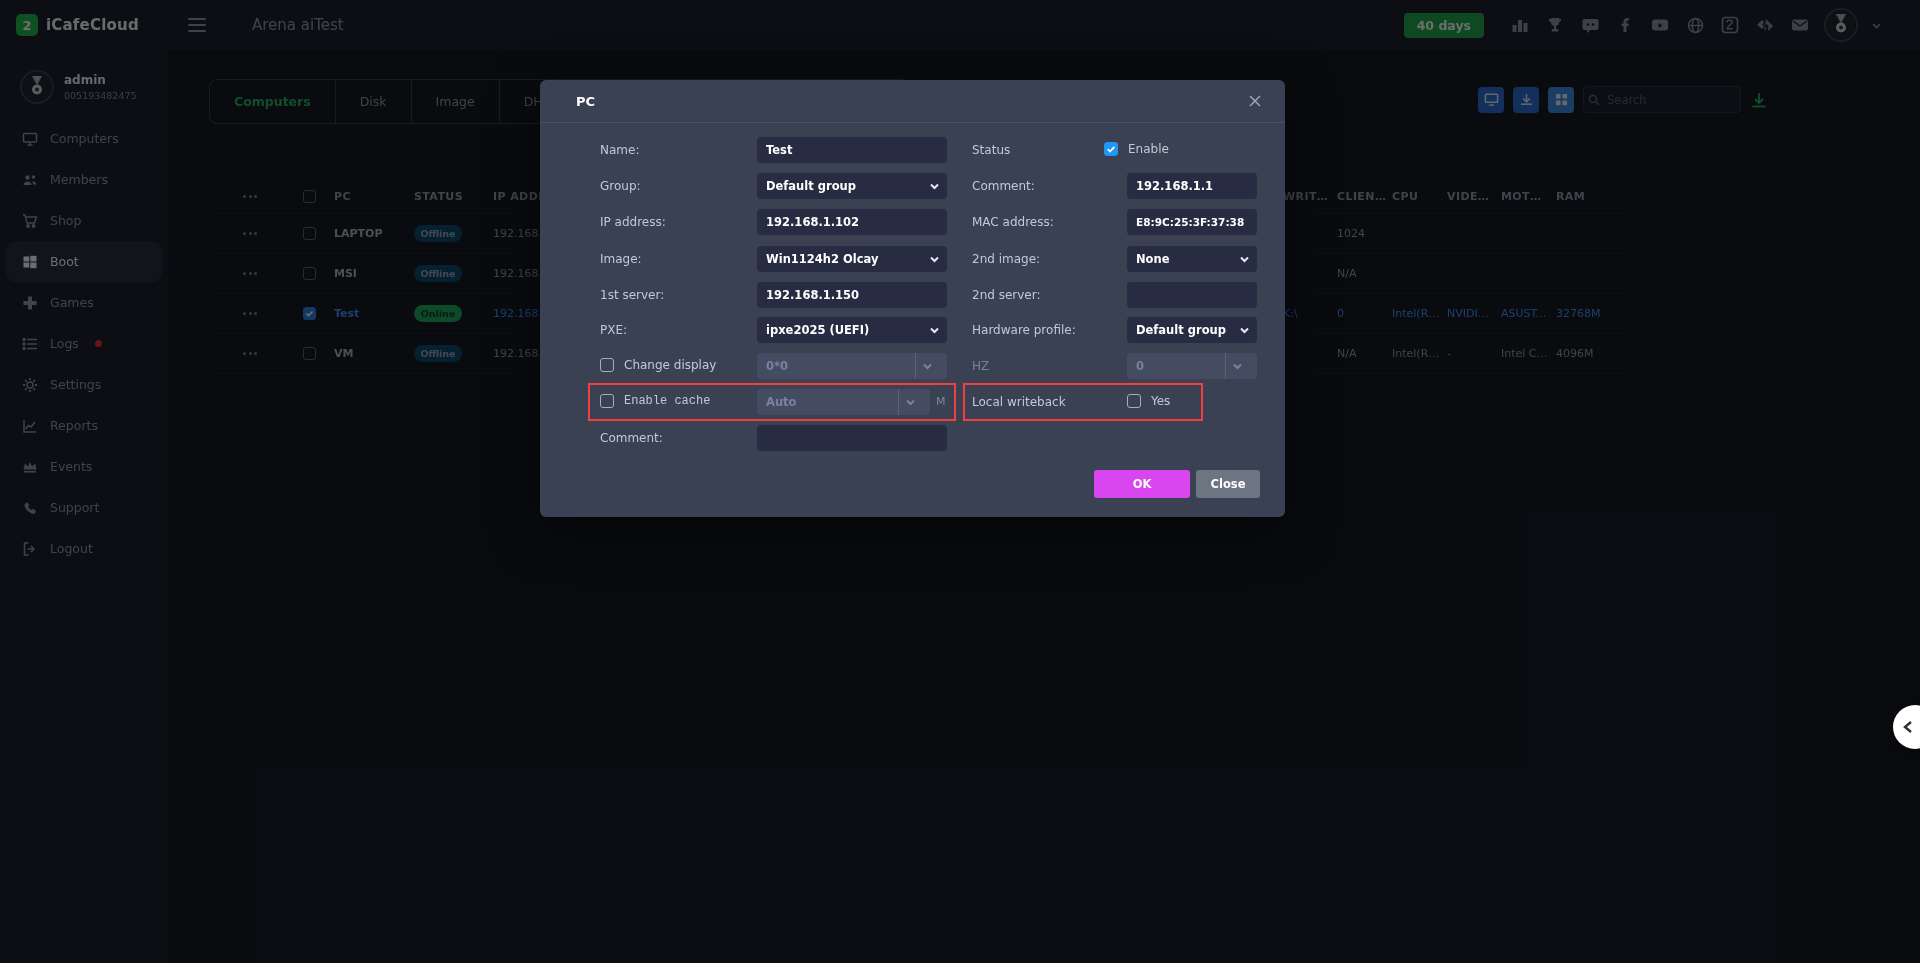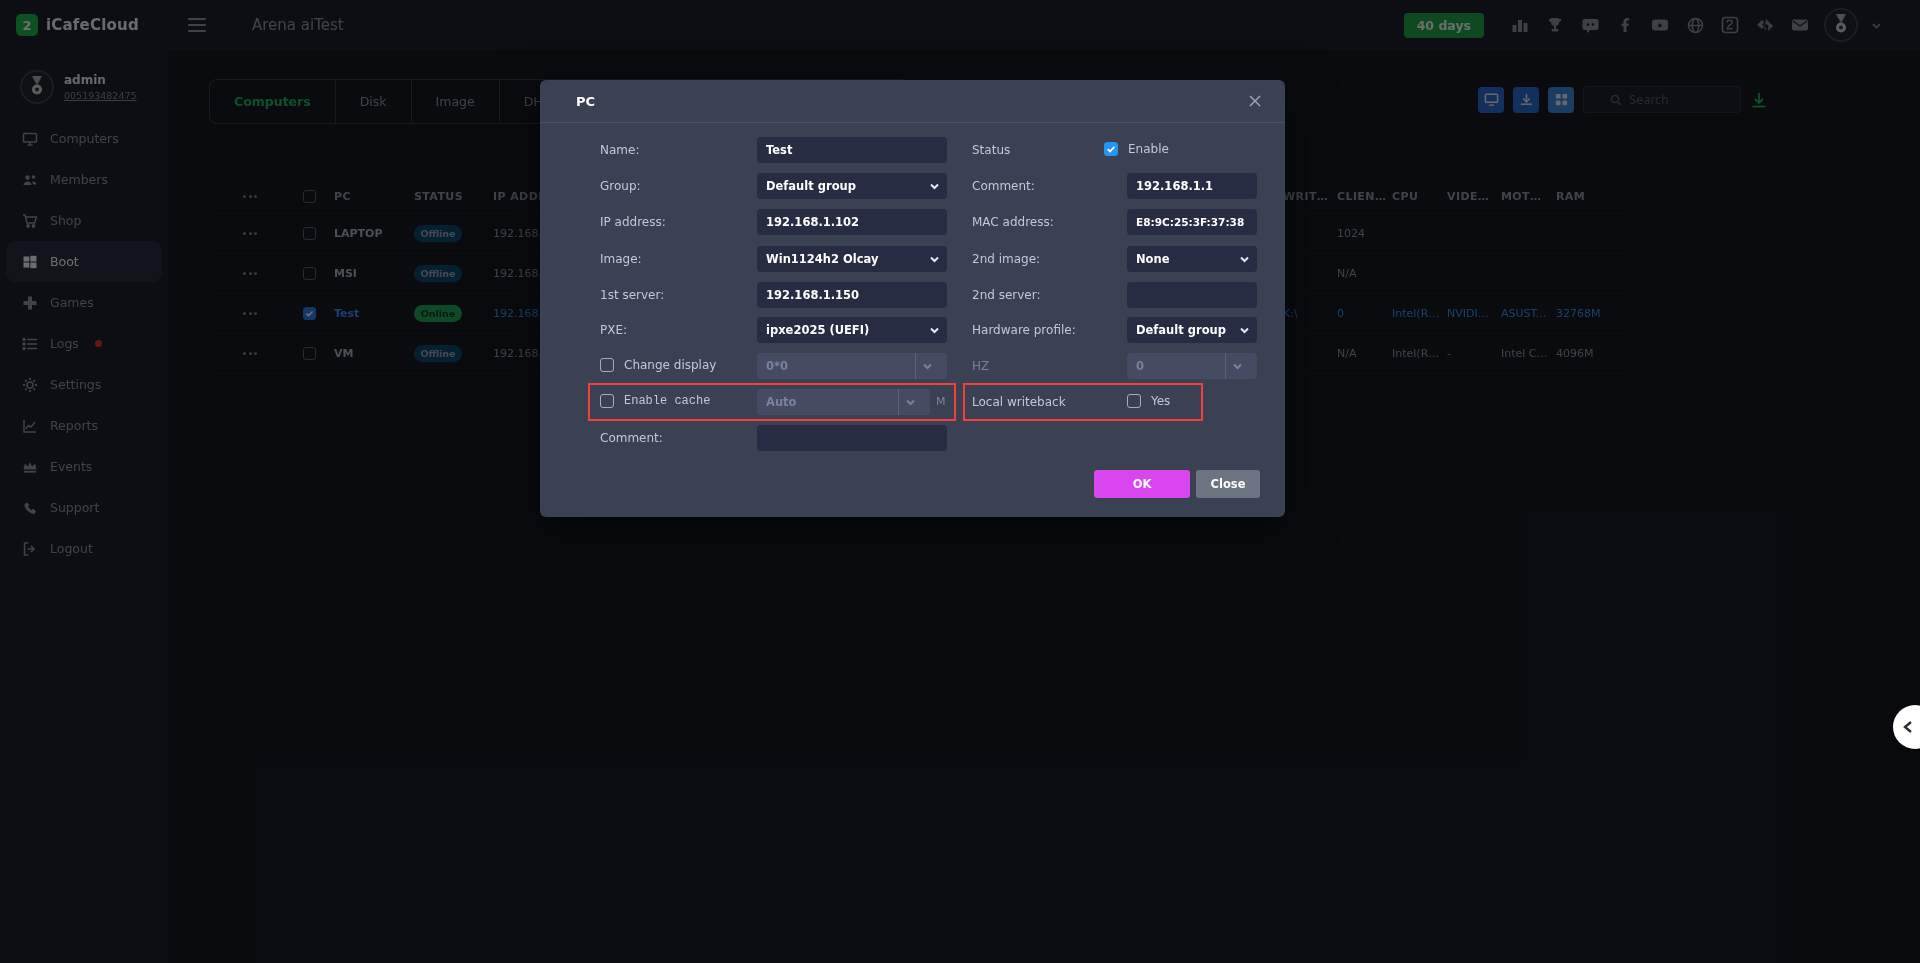--- a/index.html
+++ b/index.html
@@ -22,42 +22,42 @@
     padding:5px 13px; border-radius:4px; margin-right:12px; }
   .tb-icon { width:22px; height:22px; color:#878e9e; display:flex; align-items:center; justify-content:center; cursor:pointer; }
   .avatar { width:34px; height:34px; border-radius:50%; background:#11141b; border:2px solid #3a4150;
     display:flex; align-items:center; justify-content:center; overflow:hidden; }
   .chev { color:#878e9e; }
 
   
   .sidebar { position:absolute; left:0; top:50px; width:168px; bottom:0; background:#1b212c; z-index:1; }
   .user-block { display:flex; align-items:center; gap:10px; padding:20px 0 0 20px; }
   .user-name { font-size:12px; font-weight:bold; color:#e4e7ee; }
-  .user-id { font-size:9.5px; color:#818896; margin-top:3px;text-decoration:underline; }
+  .user-id { font-size:9.5px; color:#818896; margin-top:3px; }
   .nav { margin-top:14px; }
   .nav-item { height:41px; display:flex; align-items:center; gap:12px; padding-left:22px;
     color:#8d94a4; font-size:12.5px; cursor:pointer; }
   .nav-item .nicon { width:16px; height:16px; flex:none; }
   .nav-item.active { background:#272e3d; border-radius:10px; margin:0 6px; padding-left:16px; color:#f0f2f6; }
   .red-dot { width:7px; height:7px; border-radius:50%; background:#e03131; margin-left:4px; }
 
   
   .tabstrip { position:absolute; left:209px; top:79px; width:700px; height:45px;
     border:1px solid #343c4c; border-radius:8px; display:flex; z-index:1; }
   .tab { display:flex; align-items:center; padding:0 24px; font-size:12.5px; color:#8a92a3;
     border-right:1px solid #343c4c; cursor:pointer; white-space:nowrap; }
   .tab.active { color:#27ae60; font-weight:600; }
   .tab-filler { flex:1; }
 
   .toolbar { position:absolute; left:1478px; top:86px; display:flex; align-items:center; gap:9px; z-index:1; }
   .tool-btn { width:26px; height:26px; border-radius:4px; background:#2a6ace; color:#dfe8f5;
     display:flex; align-items:center; justify-content:center; cursor:pointer; }
   .tool-btn.light { background:#3f87dc; }
   .search-box { width:158px; height:27px; background:#1a202b; border:1px solid #2c3442; border-radius:4px;
-    display:flex; align-items:center; gap:7px; padding:0 26px; }
+    display:flex; align-items:center; gap:7px; padding:0 4px; }
   .search-box svg { flex:none; }
   .search-box input { background:transparent; border:0; outline:none; color:#aab1c0; font-size:11.5px; width:100%;
     font-family:"DejaVu Sans", sans-serif; }
   .search-box input::placeholder { color:#555e6e; }
   .export-btn { color:#27ae60; cursor:pointer; }
 
   
   .table { position:absolute; left:209px; top:180px; width:1417px; z-index:1; }
   .trow { display:grid; grid-template-columns:80px 45px 80px 79px 110px 680px 54px 55px 55px 54px 55px 70px;
     align-items:center; height:40px; border-bottom:1px solid rgba(255,255,255,0.035); }

